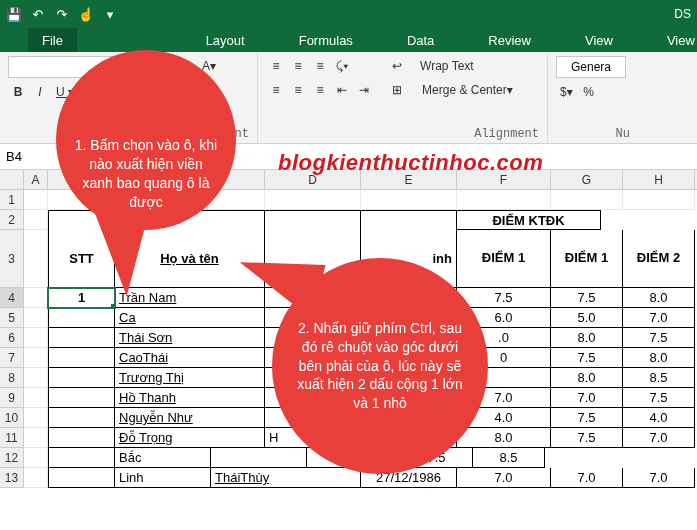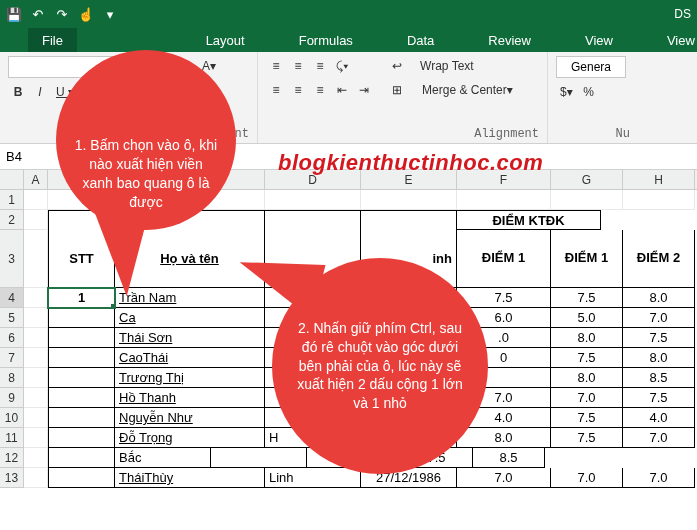--- a/index.html
+++ b/index.html
@@ -322,22 +322,22 @@
           <div class="cell col-B tb-left tb-cell bold center" style=""></div>
           <div class="cell col-D tb-cell" style="">Bắc</div>
           <div class="cell col-E tb-cell center" style=""></div>
           <div class="cell col-F tb-cell center" style="">7.5</div>
           <div class="cell col-G tb-cell center" style="">7.5</div>
           <div class="cell col-H tb-cell center" style="border-right:1.5px solid #000">8.5</div>
         </div>
         <div class="grid-row">
           <div class="cell col-A" style=""></div>
           <div class="cell col-B tb-left tb-cell bold center" style=""></div>
+          <div class="cell col-D tb-cell" style="">Linh</div>
           <div class="cell col-C tb-cell" style="">TháiThùy</div>
-          <div class="cell col-D tb-cell" style="">Linh</div>
           <div class="cell col-E tb-cell center" style="">27/12/1986</div>
           <div class="cell col-F tb-cell center" style="">7.0</div>
           <div class="cell col-G tb-cell center" style="">7.0</div>
           <div class="cell col-H tb-cell center" style="border-right:1.5px solid #000">7.0</div>
         </div>
       </div>
   </div>
 </div>
 
 <div class="tail1"></div>

